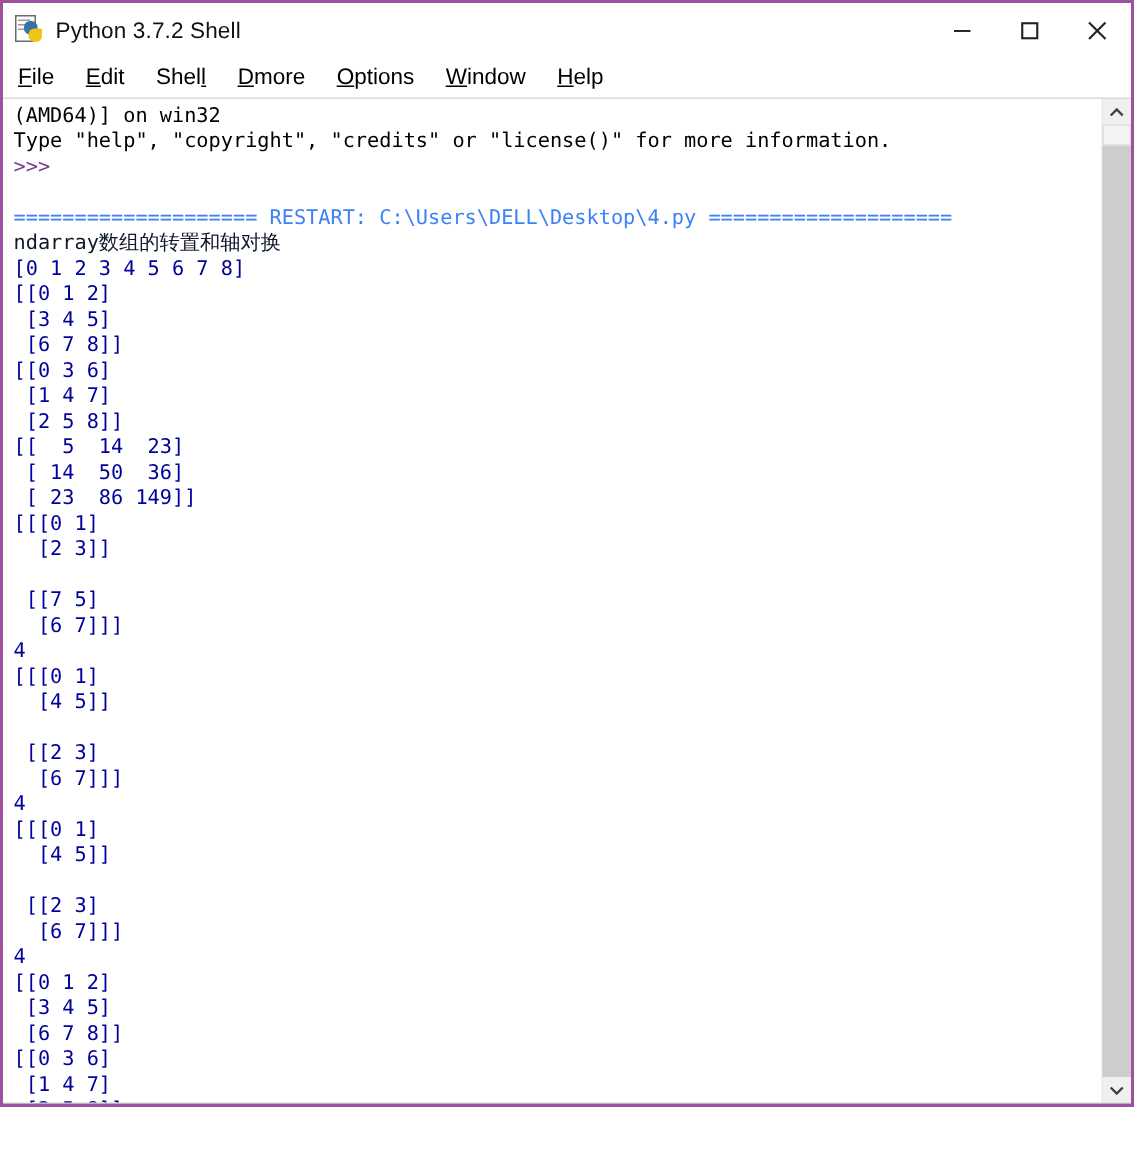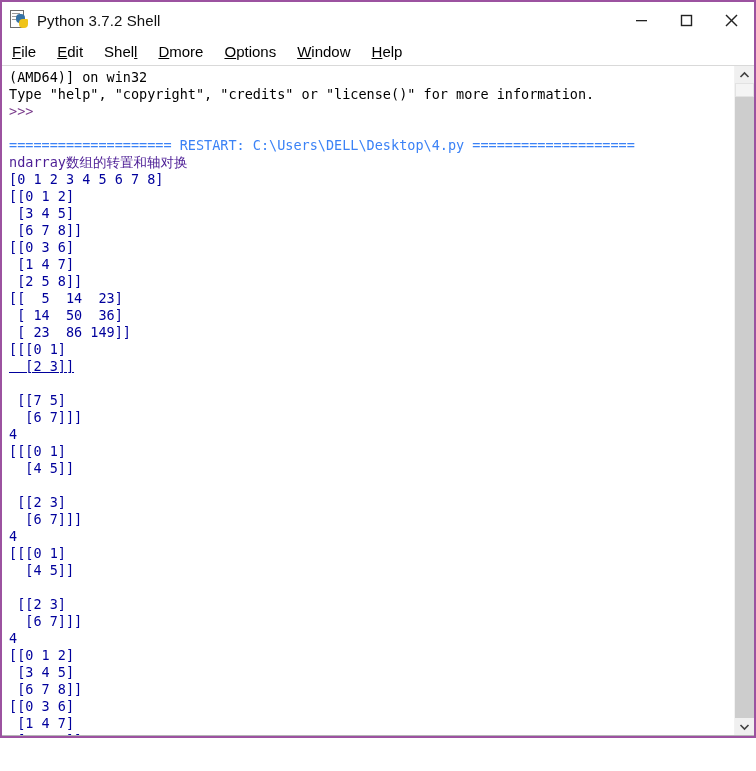--- a/index.html
+++ b/index.html
@@ -244,33 +244,33 @@
   </div>
 
   <div id="content">
 
     <div id="textarea">
       <div id="shell-text"><span class="sys" style="color: rgb(0, 0, 0);">(AMD64)] on win32</span>
 <span class="sys" style="color: rgb(0, 0, 0);">Type "help", "copyright", "credits" or "license()" for more information.</span>
 <span class="prompt" style="color: rgb(122, 60, 140);">&gt;&gt;&gt; </span>
 <span class="sys" style="color: rgb(0, 0, 0);"></span>
 <span class="sys" style="color: #3b82f6;">==================== RESTART: C:\Users\DELL\Desktop\4.py ====================</span>
-<span class="out" style="color: #4c1d95;">ndarray数组的转置和轴对换</span>
+<span class="out" style="color: #0f172a;">ndarray数组的转置和轴对换</span>
 <span class="out" style="color: rgb(0, 0, 156);">[0 1 2 3 4 5 6 7 8]</span>
 <span class="out" style="color: rgb(0, 0, 156);">[[0 1 2]</span>
 <span class="out" style="color: rgb(0, 0, 156);"> [3 4 5]</span>
 <span class="out" style="color: rgb(0, 0, 156);"> [6 7 8]]</span>
 <span class="out" style="color: rgb(0, 0, 156);">[[0 3 6]</span>
 <span class="out" style="color: rgb(0, 0, 156);"> [1 4 7]</span>
 <span class="out" style="color: rgb(0, 0, 156);"> [2 5 8]]</span>
 <span class="out" style="color: rgb(0, 0, 156);">[[  5  14  23]</span>
 <span class="out" style="color: rgb(0, 0, 156);"> [ 14  50  36]</span>
 <span class="out" style="color: rgb(0, 0, 156);"> [ 23  86 149]]</span>
 <span class="out" style="color: rgb(0, 0, 156);">[[[0 1]</span>
-<span class="out" style="color: rgb(0, 0, 156); text-decoration: underline;">  [2 3]]</span>
+<span class="out" style="color: rgb(0, 0, 156);">  [2 3]]</span>
 <span class="out" style="color: rgb(0, 0, 156);"></span>
 <span class="out" style="color: rgb(0, 0, 156);"> [[7 5]</span>
 <span class="out" style="color: rgb(0, 0, 156);">  [6 7]]]</span>
 <span class="out" style="color: rgb(0, 0, 156);">4</span>
 <span class="out" style="color: rgb(0, 0, 156);">[[[0 1]</span>
 <span class="out" style="color: rgb(0, 0, 156);">  [4 5]]</span>
 <span class="out" style="color: rgb(0, 0, 156);"></span>
 <span class="out" style="color: rgb(0, 0, 156);"> [[2 3]</span>
 <span class="out" style="color: rgb(0, 0, 156);">  [6 7]]]</span>
 <span class="out" style="color: rgb(0, 0, 156);">4</span>

